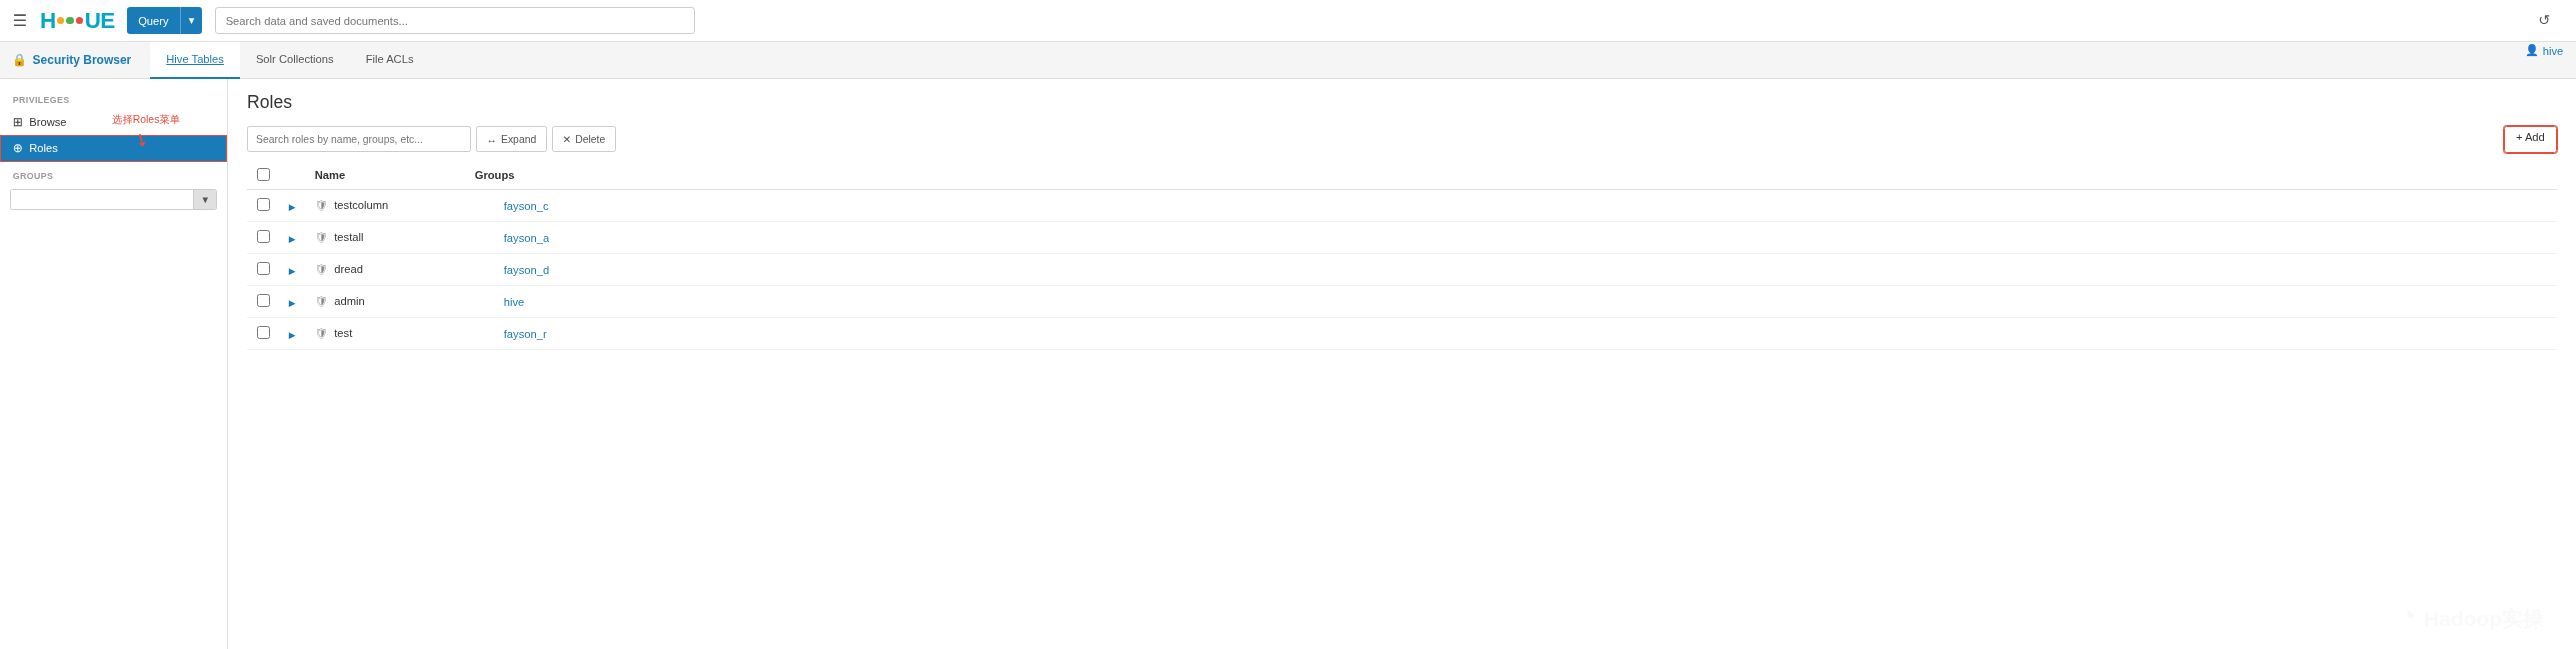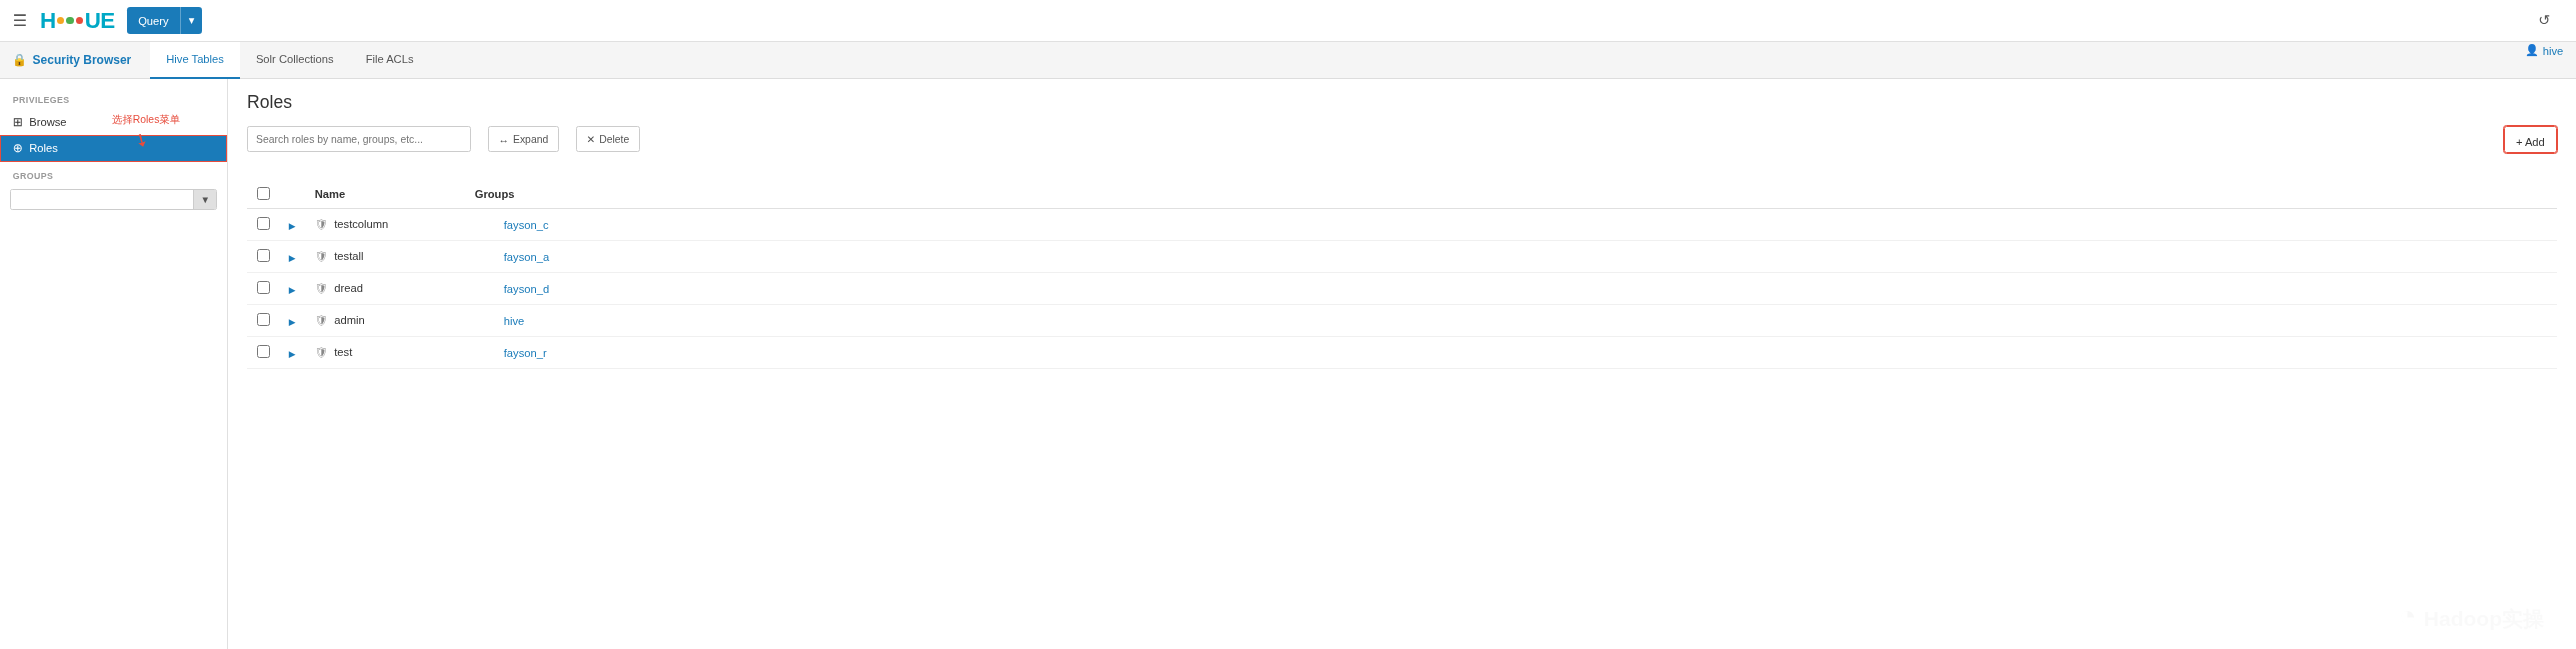--- a/index.html
+++ b/index.html
@@ -125,20 +125,21 @@
       align-items: center;
       font-size: 11.2px;
       color: #555;
       cursor: pointer;
       border-bottom: 2.4px solid transparent;
     }
     .sub-nav-tab.active {
       color: #1a7bb9;
       border-bottom: 2.4px solid #1a7bb9;
       background: #fff;
+      text-decoration: underline;
     }
 
     
     .main {
       display: flex;
       height: calc(100vh - 78px);
     }
 
     
     .sidebar {
@@ -213,22 +214,22 @@
     }
     .content-title {
       font-size: 17.6px;
       font-weight: 400;
       color: #333;
       margin-bottom: 12.8px;
     }
     .toolbar {
       display: flex;
       align-items: center;
-      gap: 17px;
-      margin-bottom: 28px;
+      gap: 5px;
+      margin-bottom: 9px;
     }
     .search-roles {
       width: 224px;
       height: 25.6px;
       border: 0.8px solid #ccc;
       border-radius: 2.4px;
       padding: 0 8px;
       font-size: 10.4px;
       outline: none;
       color: #999;
@@ -243,21 +244,21 @@
       background: #fff;
       font-size: 10.4px;
       cursor: pointer;
       color: #555;
       height: 25.6px;
     }
 
     .add-btn {
       margin-left: auto;
       display: flex;
-      align-items: flex-end;
+      align-items: flex-start;
       gap: 4px;
       padding: 4px 11.2px;
       border: 1.6px solid #e74c3c;
       border-radius: 2.4px;
       background: #fff;
       font-size: 11.2px;
       cursor: pointer;
       color: #333;
       height: 27px;
       font-weight: 500;
@@ -316,20 +317,21 @@
       <span style="width:7.2px;height:7.2px;border-radius:50%;background:#e74c3c;display:inline-block;"></span>
     </span>
     <span class="ue">UE</span>
   </div>
 
   <button class="query-btn">
     <span class="query-btn-main">Query</span>
     <span class="query-btn-arrow">▾</span>
   </button>
 
+  <input class="search-bar" type="text" placeholder="Search data and saved documents..." style="">
 
   <div class="nav-right">
     <div class="nav-jobs">
       <span>Jobs</span>
       <span style="font-size:10.4px;">⚙</span>
     </div>
     <span class="nav-icon-btn">↺</span>
     <div class="nav-user">
       <span>👤</span>
       <span>hive</span>

